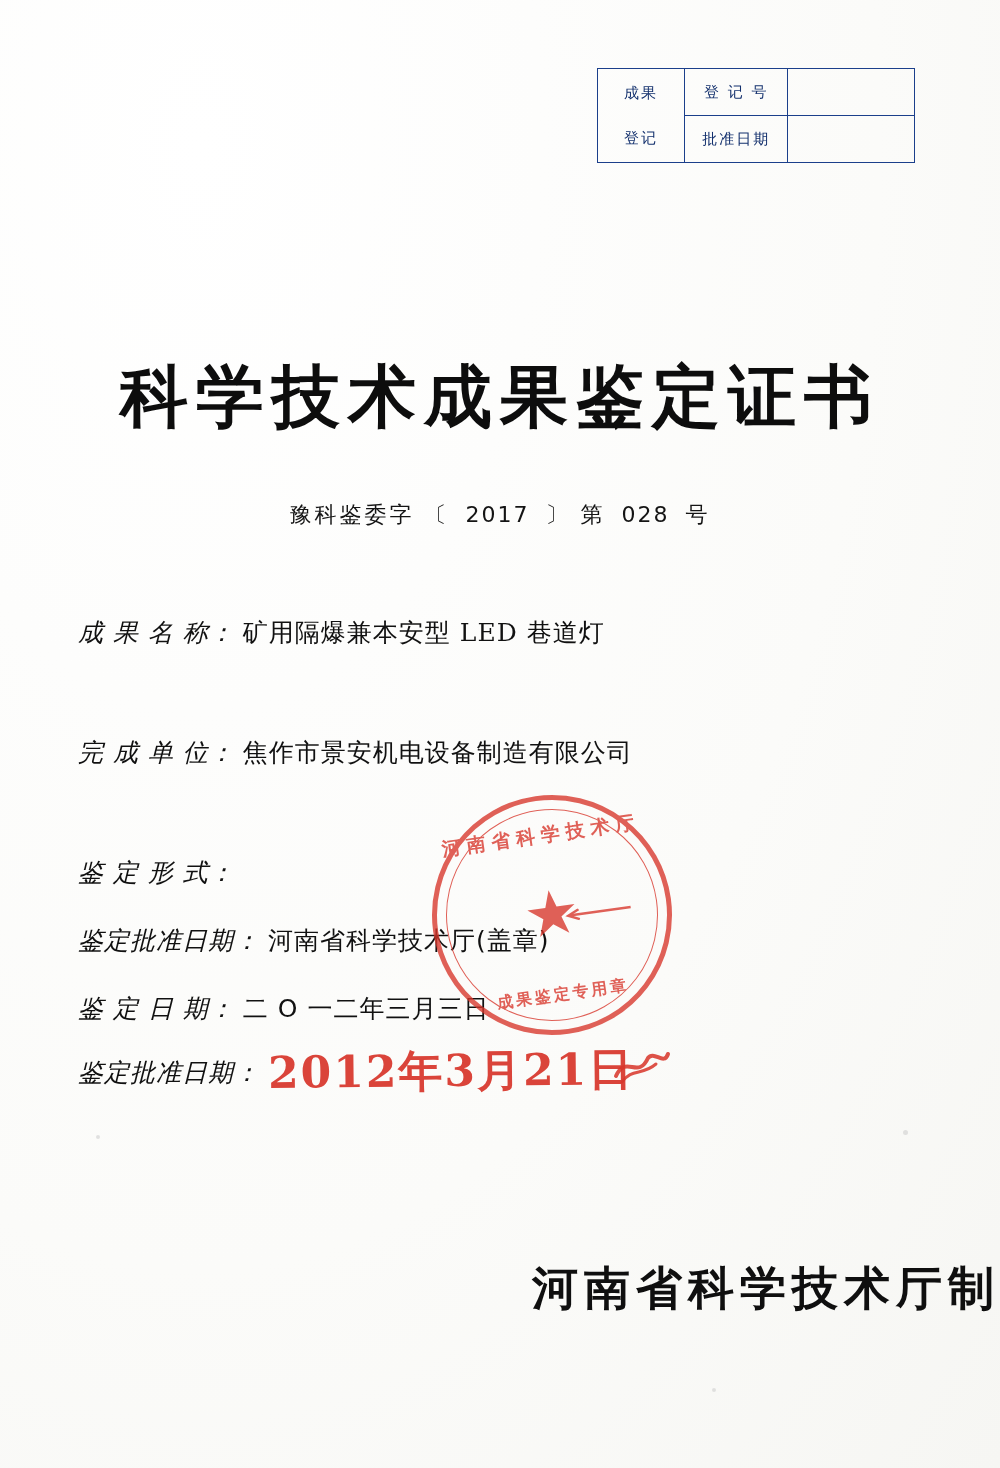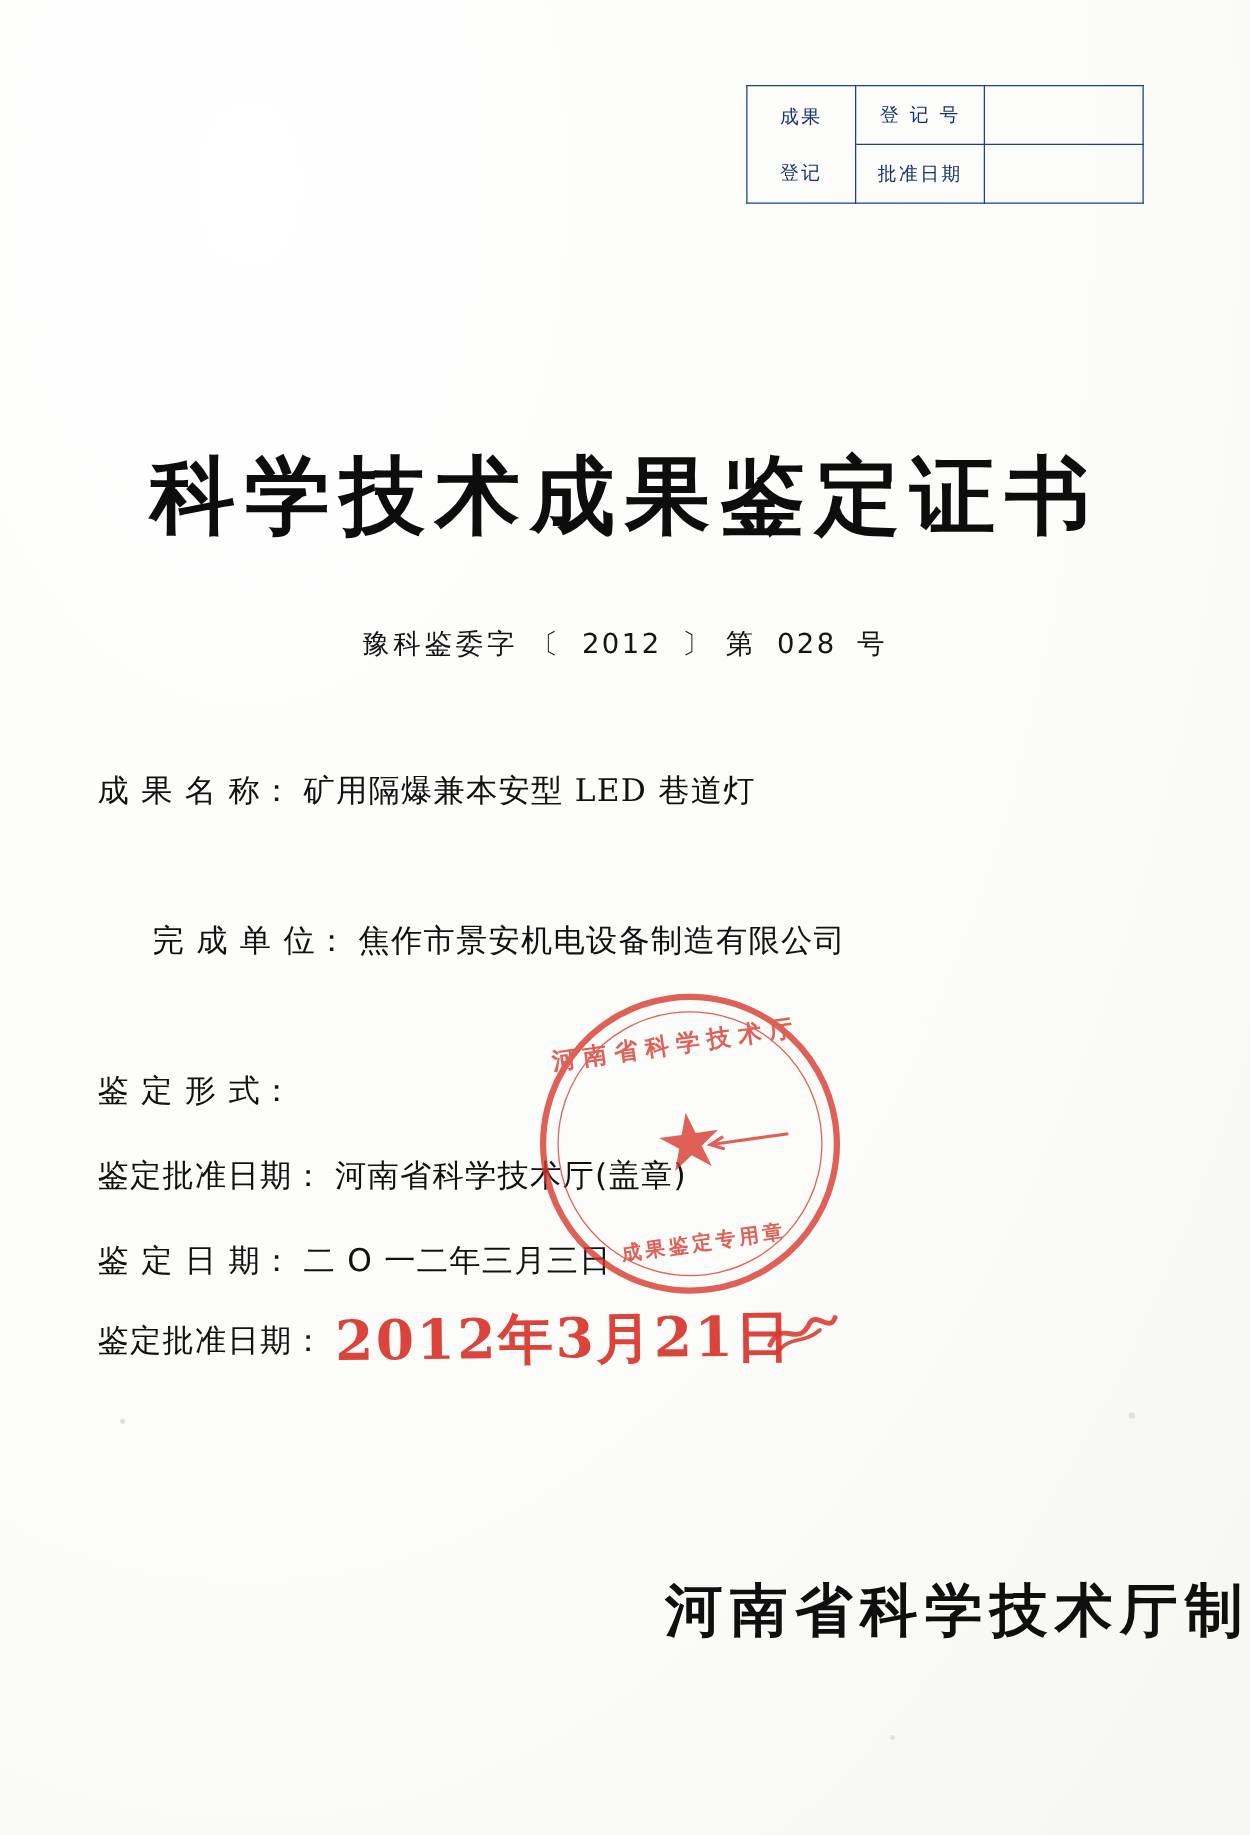--- a/index.html
+++ b/index.html
@@ -101,28 +101,29 @@
     align-items: baseline;
     font-size: 25px;
     color: #111;
     margin-bottom: 0;
     position: relative;
   }
   .field-label {
     flex: 0 0 auto;
     white-space: pre;
     letter-spacing: 1px;
+    font-style: italic;
   }
   .field-value {
     flex: 1 1 auto;
     padding-left: 8px;
     letter-spacing: 1px;
   }
   .row-name   { position: absolute; top: 16px;  left: 0; width: 100%; }
-  .row-unit   { position: absolute; top: 136px; left: 0; width: 100%; margin-left: 44px; }
+  .row-unit   { position: absolute; top: 136px; left: 0; width: 100%; }
   .row-form   { position: absolute; top: 256px; left: 0; width: 100%; gap: 32px; }
   .row-org    { position: absolute; top: 324px; left: 0; width: 100%; }
   .row-date   { position: absolute; top: 392px; left: 0; width: 100%; }
   .row-approve{ position: absolute; top: 456px; left: 0; width: 100%; }
 
   .val-mono {
     font-family: "DejaVu Serif", "Liberation Serif", serif;
   }
 
   
@@ -244,21 +245,21 @@
       <td class="reg-val"></td>
     </tr>
   </tbody>
     </table>
 
   <div class="doc-title">科学技术成果鉴定证书</div>
 
   <div class="doc-number">
     <span>豫科鉴委字</span>
     <span>〔</span>
-    <span class="num">2012</span>
+    <span class="num">2017</span>
     <span>〕</span>
     <span>第</span>
     <span class="num">028</span>
     <span>号</span>
   </div>
 
   <div class="fields">
 
     <div class="field-row row-name">
       <span class="field-label">成 果 名 称：</span>

